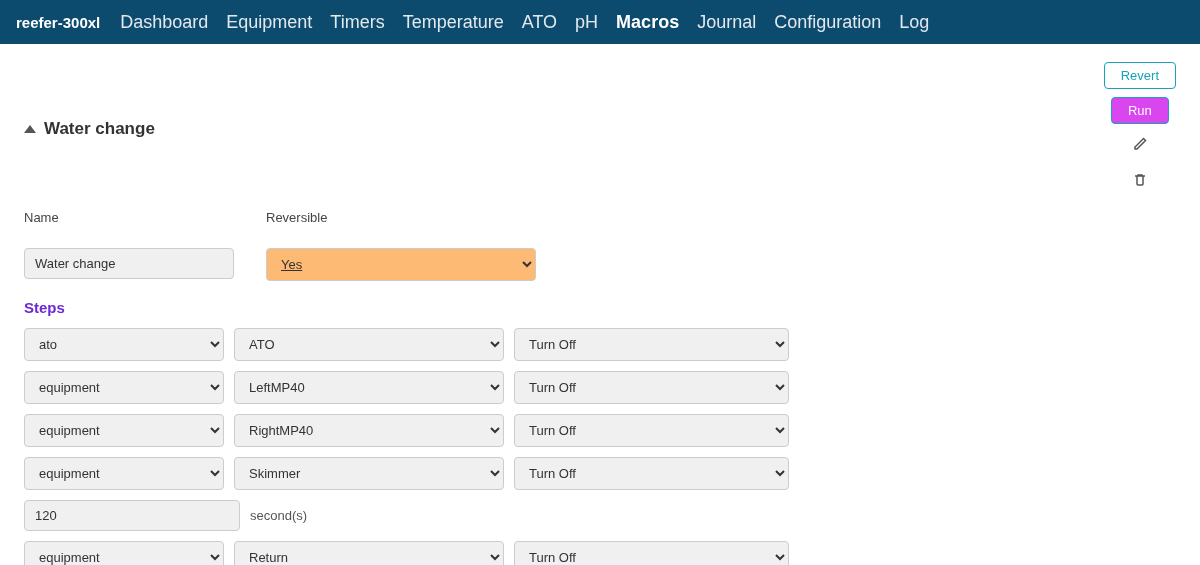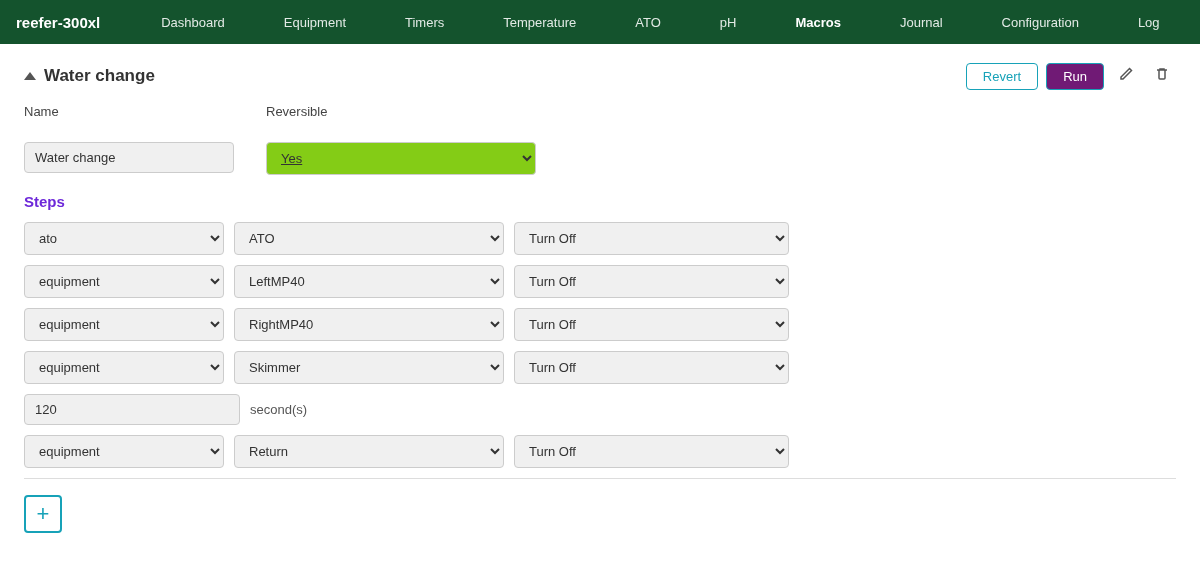--- a/index.html
+++ b/index.html
@@ -1,42 +1,41 @@
 <!DOCTYPE html>
 <html><head>
   <meta charset="utf-8">
   <style>
     * { box-sizing: border-box; margin: 0; padding: 0; }
     body { font-family: -apple-system, BlinkMacSystemFont, 'Segoe UI', sans-serif; font-size: 14px; color: #333; background: #fff; }
 
     
     .navbar {
-      background: #14532d;
+      background: #0c4a6e;
       display: flex;
       align-items: center;
       padding: 0 16px;
       height: 44px;
       gap: 20px;
     }
     .navbar .brand {
       color: #fff;
       font-weight: 700;
       font-size: 15px;
       white-space: nowrap;
     }
     .nav-links {
       display: flex;
       gap: 18px;
       list-style: none;
     }
     .nav-links li a {
       color: rgba(255,255,255,0.88);
       text-decoration: none;
-      font-size: 13px;
-      margin-left: 41px;
+      font-size: 18px;
     }
     .nav-links li a.active {
       color: #fff;
       font-weight: 700;
       text-align: right;
     }
 
     
     .content {
       padding: 18px 24px 24px 24px;
@@ -60,32 +59,33 @@
       width: 0; height: 0;
       border-left: 6px solid transparent;
       border-right: 6px solid transparent;
       border-bottom: 8px solid #555;
       display: inline-block;
     }
     .header-actions {
       display: flex;
       gap: 8px;
       align-items: center;
+      flex-direction: column;
     }
     .btn-outline {
       border: 1.5px solid #17a2b8;
       background: #fff;
       color: #17a2b8;
       padding: 5px 16px;
       border-radius: 4px;
       font-size: 13px;
       cursor: pointer;
     }
     .btn-teal {
-      background: #701a75;
+      background: #d946ef;
       border: 1.5px solid #17a2b8;
       color: #fff;
       padding: 5px 16px;
       border-radius: 4px;
       font-size: 13px;
       cursor: pointer;
     }
     .icon-btn {
       background: none;
       border: none;
@@ -114,21 +114,21 @@
       border-radius: 4px;
       background: #f0f0f0;
       font-size: 13px;
       color: #333;
     }
     .form-group select.reversible-select {
       width: 270px;
       padding: 7px 10px;
       border: 1px solid #ccc;
       border-radius: 4px;
-      background: #84cc16;
+      background: #fdba74;
       font-size: 13px;
       color: #333;
       appearance: auto;
       text-decoration: underline;
     }
 
     
     .steps-label {
       font-size: 15px;
       font-weight: 600;

